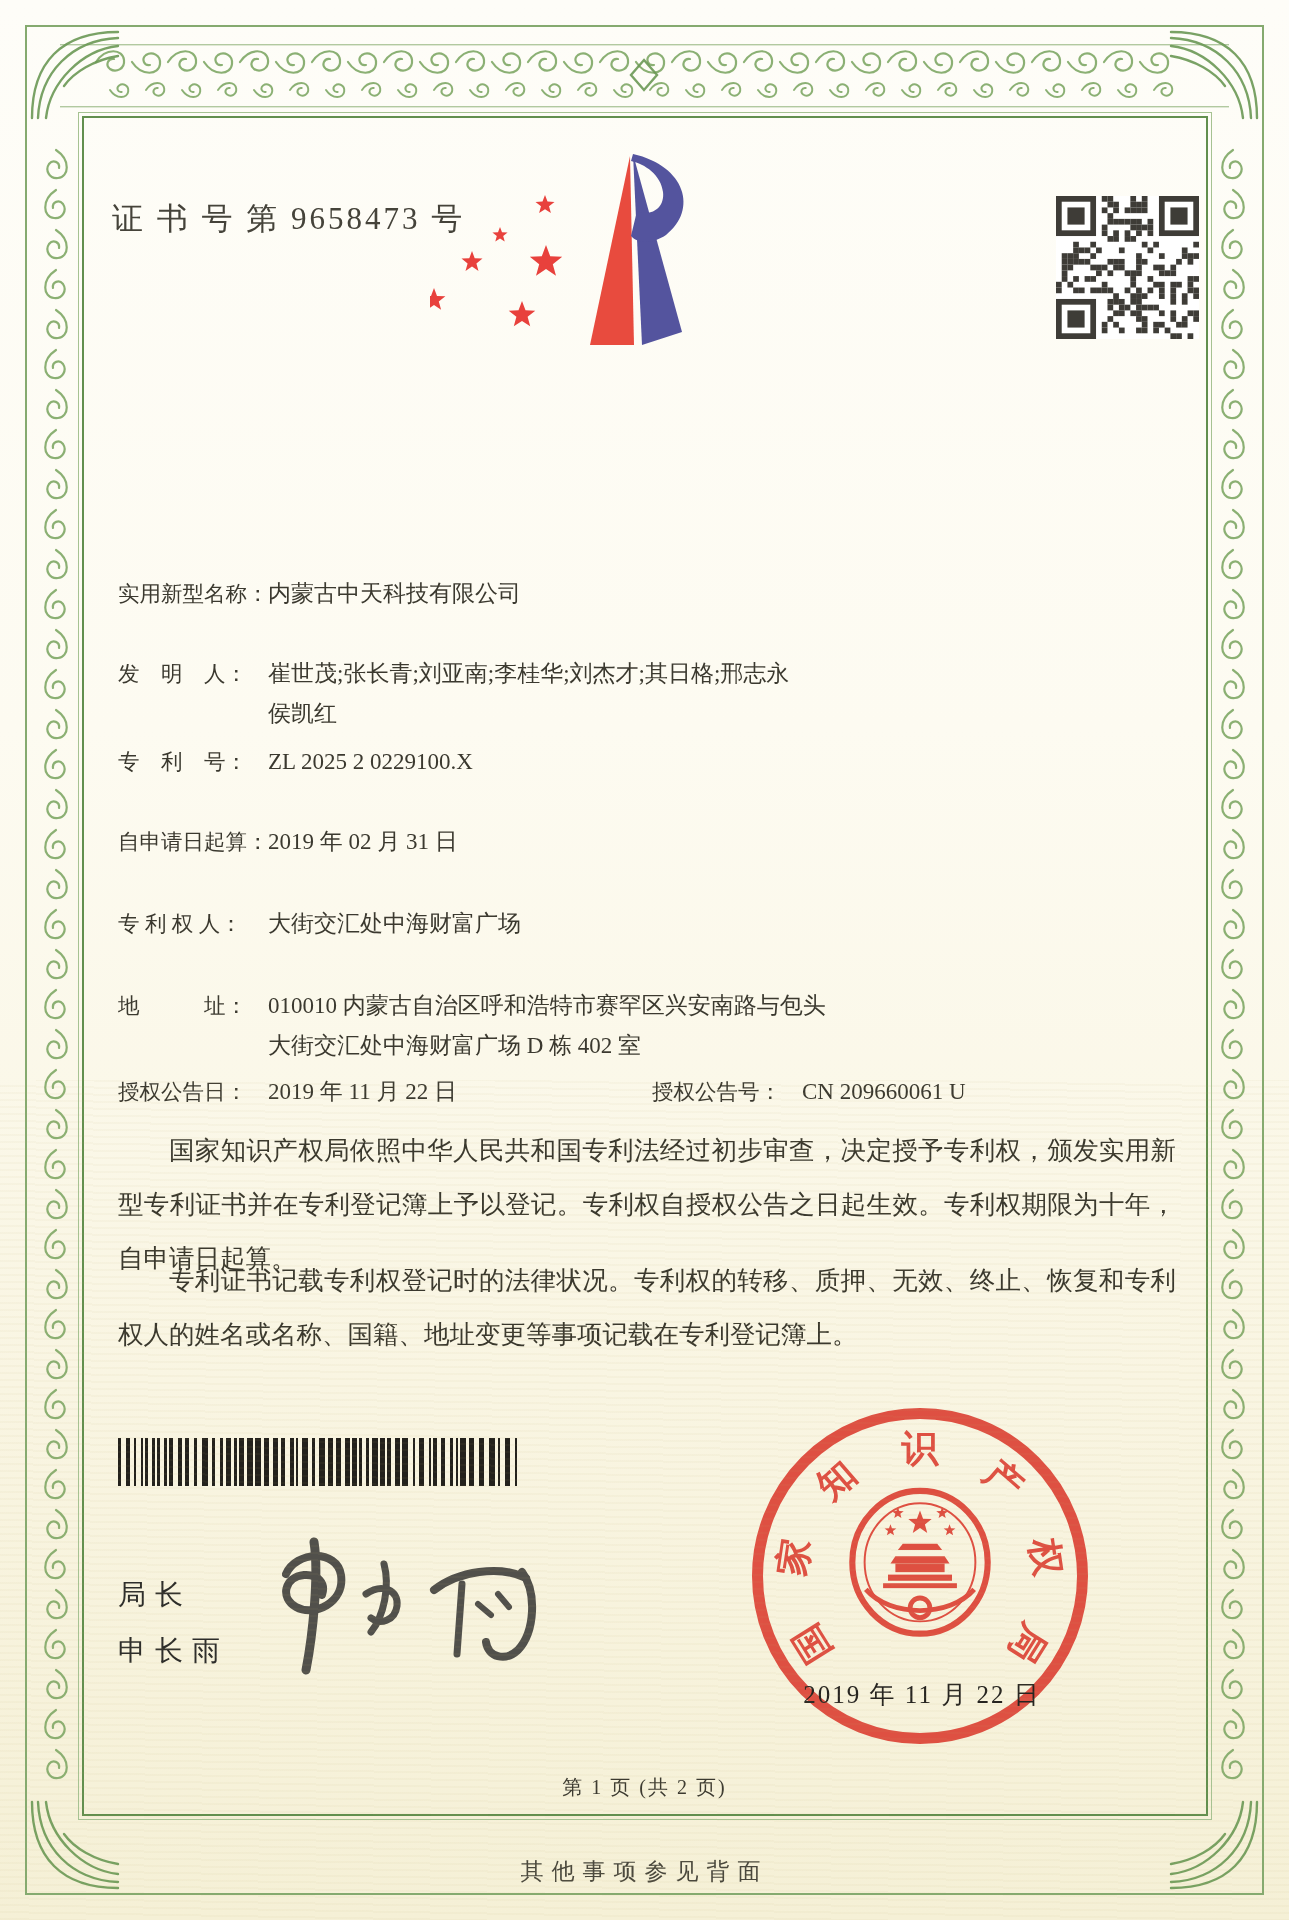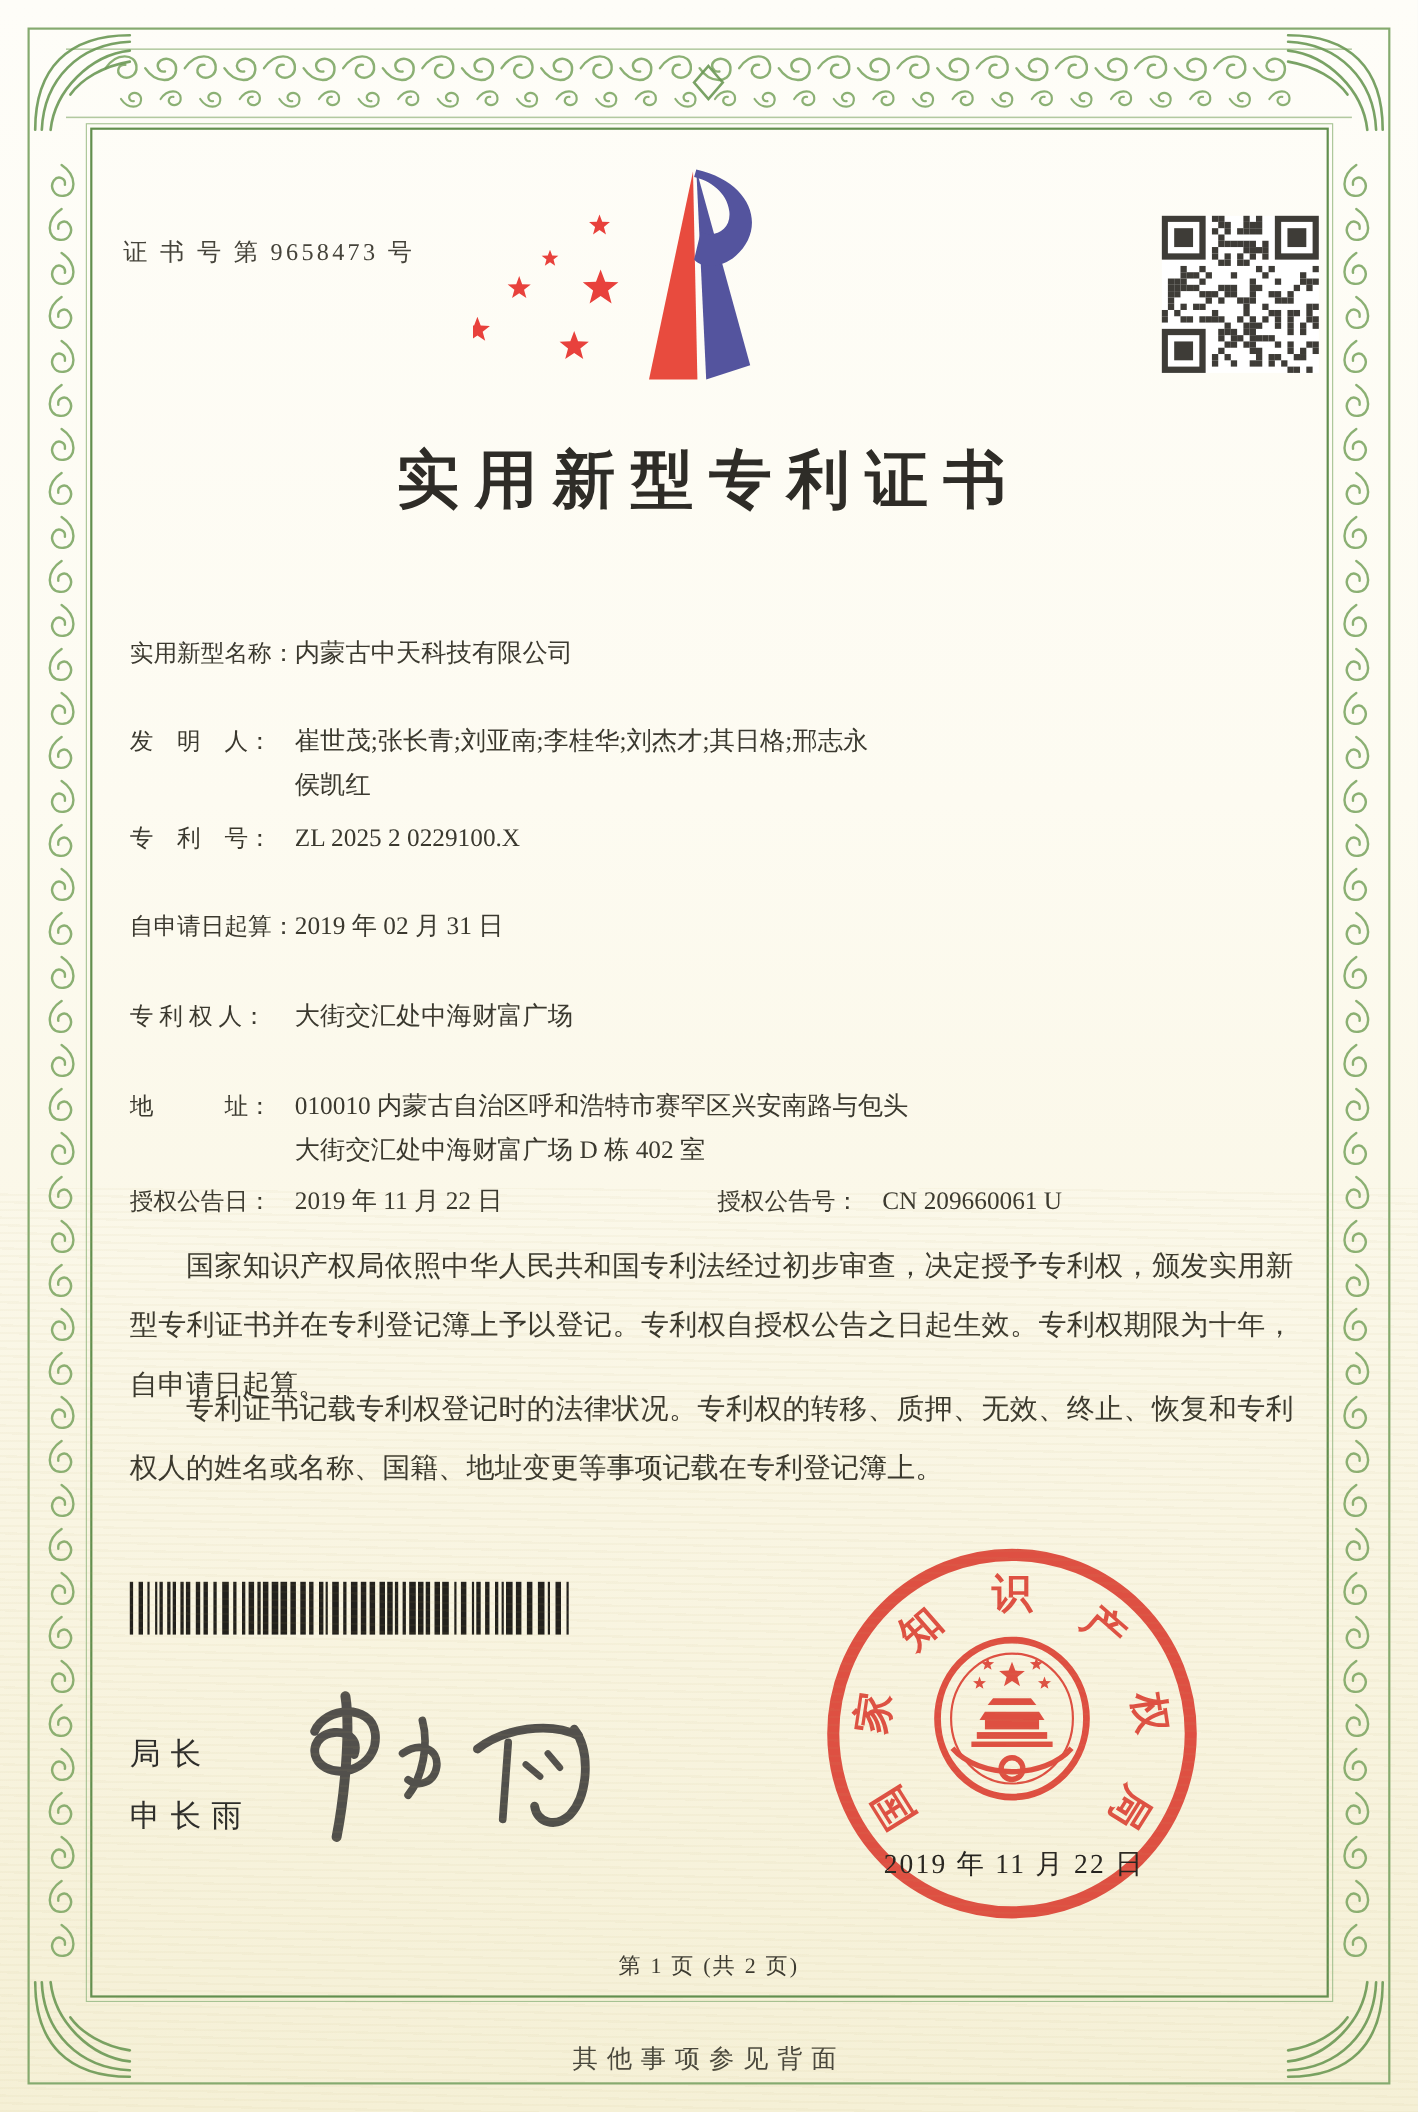--- a/index.html
+++ b/index.html
@@ -8,21 +8,21 @@
     background:linear-gradient(180deg,#fefdf8 0%,#fdfbf1 38%,#f9f5e2 72%,#f5f0d6 100%);
     font-family:"Liberation Serif","DejaVu Serif",serif;color:#38362f;
   }
   .texture{position:absolute;left:0;top:1080px;width:100%;height:840px;pointer-events:none;
     background:repeating-linear-gradient(1deg, rgba(186,170,110,.06) 0 2px, rgba(255,255,255,0) 2px 7px);}
   .outer-line{position:absolute;inset:25px;border:2px solid #85aa6f;}
   .frame{position:absolute;left:78px;top:112px;width:1132px;height:1706px;border:1px solid #a6c292;}
   .frame2{position:absolute;inset:3px;border:2px solid var(--border-green-dark,#628f4e);}
   #ornaments{position:absolute;left:0;top:0;pointer-events:none;}
 
-  .cert-no{position:absolute;left:112px;top:214px;font-size:22px;letter-spacing:3px;color:#45433a;}
+  .cert-no{position:absolute;left:112px;top:198px;font-size:31px;letter-spacing:3px;color:#45433a;}
   .logo{position:absolute;left:430px;top:148px;}
   .qr{position:absolute;left:1056px;top:196px;}
 
   .title{position:absolute;left:0;top:398px;width:100%;margin:0;text-align:center;
     font-size:57px;font-weight:700;letter-spacing:14px;color:#2e2c27;}
 
   .row{position:absolute;left:118px;width:1062px;font-size:23px;line-height:40px;padding-left:150px;color:#3b392f;}
   .lbl{position:absolute;left:0;top:0;font-size:21.5px;white-space:pre;color:#3b392f;}
   .val{white-space:pre;}
   .r-name{top:574px}.r-inv{top:654px}.r-pno{top:742px}.r-fdate{top:822px}.r-ptee{top:904px}.r-addr{top:986px}.r-grant{top:1072px}
@@ -408,21 +408,20 @@
       <rect x="5.72" y="5.72" width="28.599999999999998" height="28.599999999999998" fill="#fff"></rect>
       <rect x="11.44" y="11.44" width="17.16" height="17.16" fill="#3e3c37"></rect>
       <rect x="102.96" y="0" width="40.04" height="40.04" fill="#3e3c37"></rect>
       <rect x="108.67999999999999" y="5.72" width="28.599999999999998" height="28.599999999999998" fill="#fff"></rect>
       <rect x="114.39999999999999" y="11.44" width="17.16" height="17.16" fill="#3e3c37"></rect>
       <rect x="0" y="102.96" width="40.04" height="40.04" fill="#3e3c37"></rect>
       <rect x="5.72" y="108.67999999999999" width="28.599999999999998" height="28.599999999999998" fill="#fff"></rect>
       <rect x="11.44" y="114.39999999999999" width="17.16" height="17.16" fill="#3e3c37"></rect>
     </svg>
 
-  <h1 class="title">实用新型专利证书</h1>
 
   <div class="row r-name">
     <span class="lbl">实用新型名称：</span>
     <span class="val">内蒙古中天科技有限公司</span>
   </div>
 
   <div class="row r-inv">
     <span class="lbl">发　明　人：</span>
     <div class="val">崔世茂;张长青;刘亚南;李桂华;刘杰才;其日格;邢志永</div>
     <div class="val">侯凯红</div>

